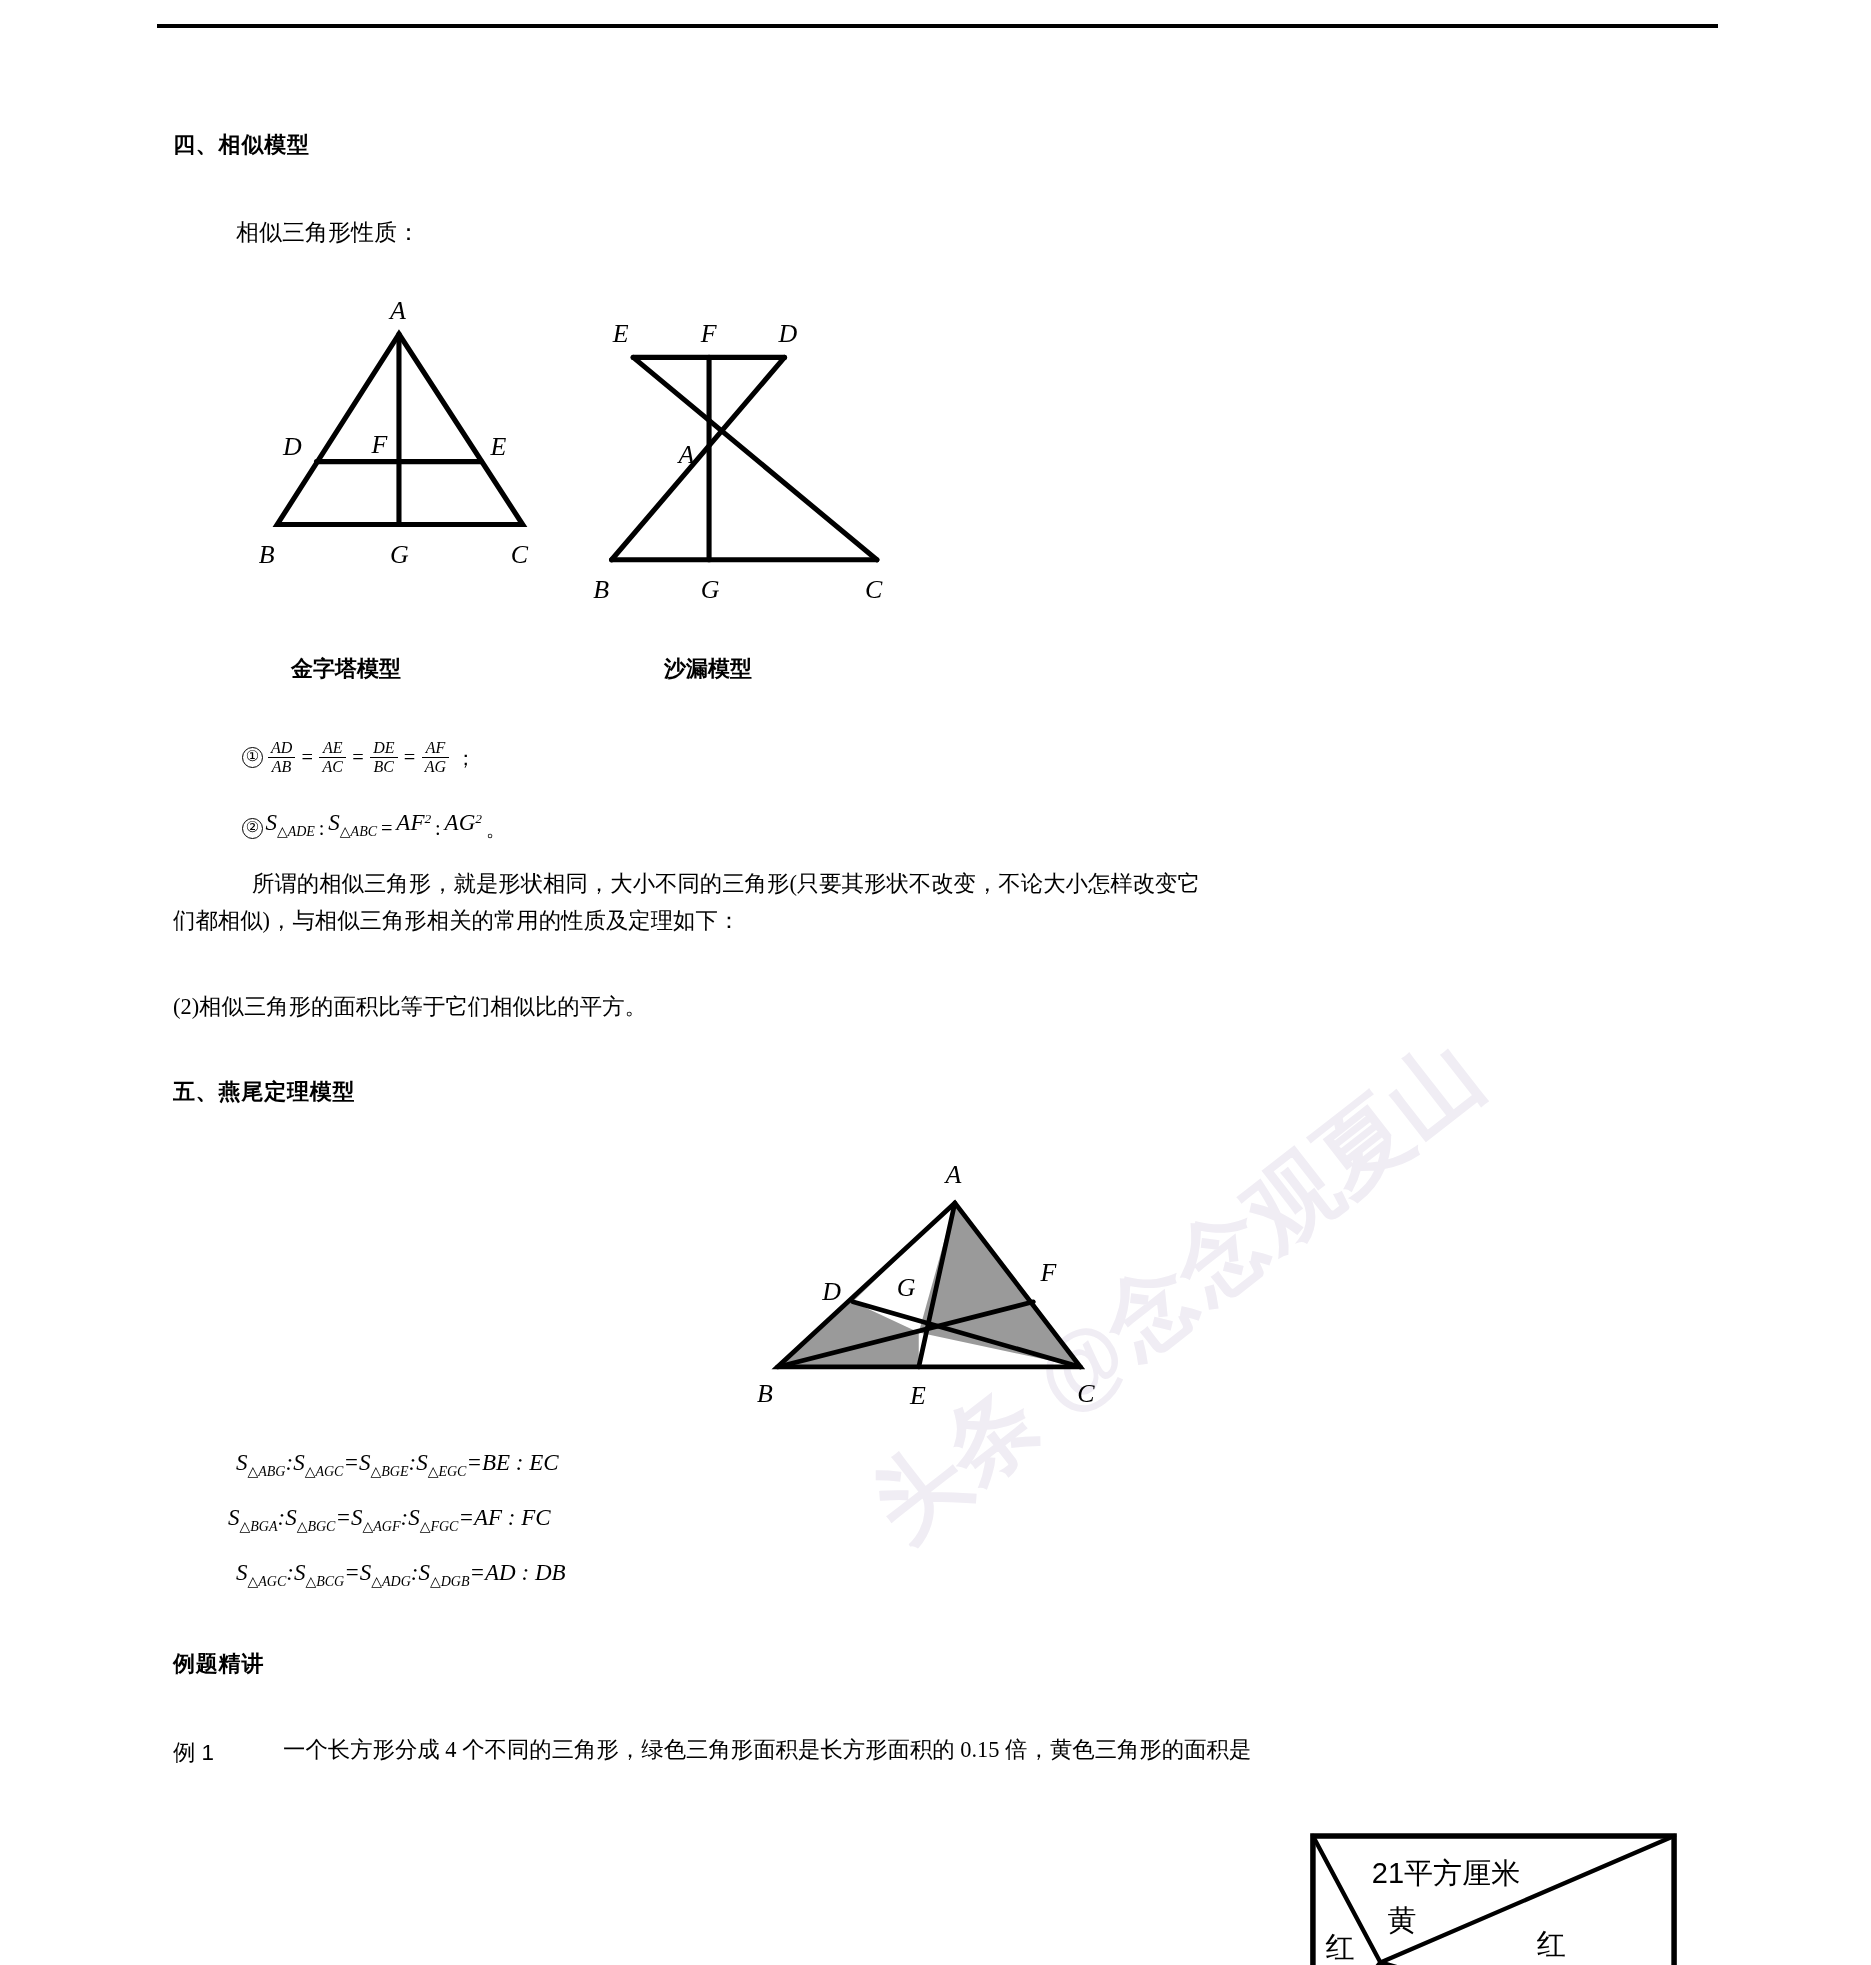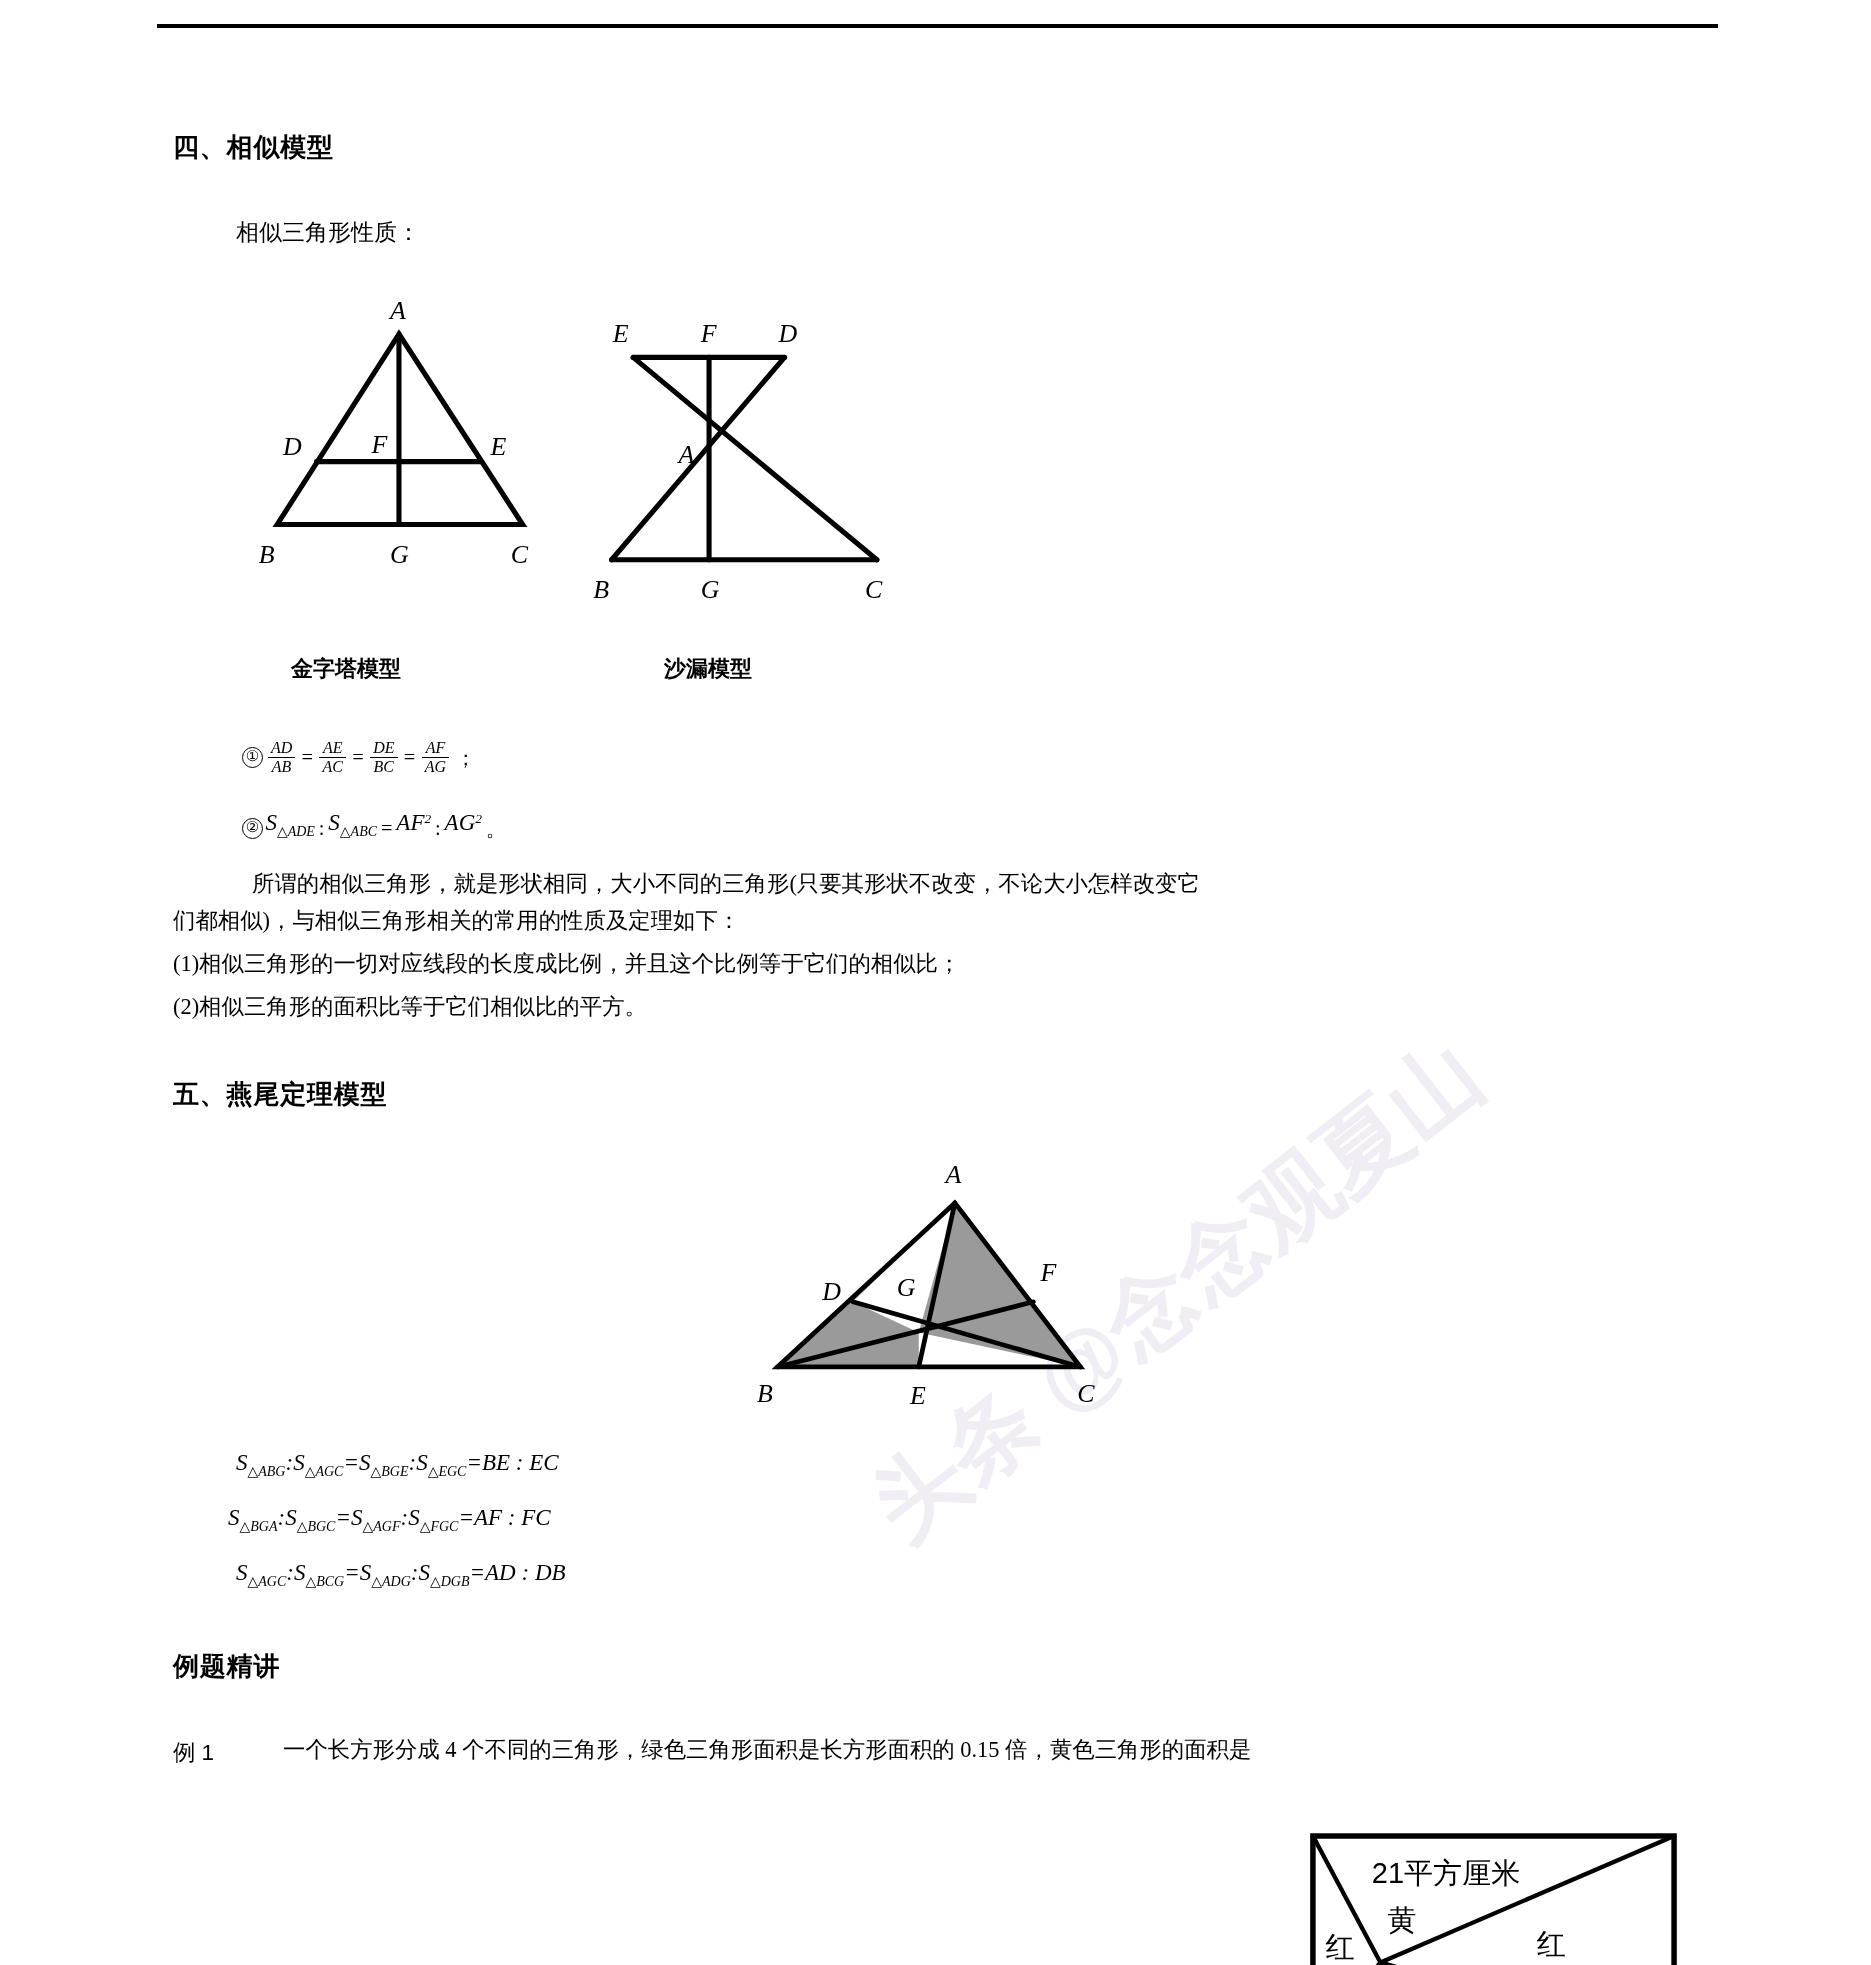--- a/index.html
+++ b/index.html
@@ -6,21 +6,21 @@
   body{
     width:1872px;height:2647px;background:#fff;
     font-family:"Liberation Serif","DejaVu Serif",serif;
     color:#000;position:relative;overflow:hidden;
   }
   .page{position:absolute;inset:0;}
   .hrule{position:absolute;left:157px;top:24.4px;width:1561px;height:3.5px;background:#000;}
 
   
   .sec-head{
-    position:absolute;font-weight:bold;font-size:26px;letter-spacing:0.8px;
+    position:absolute;font-weight:bold;font-size:22px;letter-spacing:0.8px;
     font-family:"Liberation Sans","DejaVu Sans",sans-serif;white-space:nowrap;
   }
   #sec4{left:173px;top:130px;}
   #sec5{left:173px;top:1077px;}
   #exhead{left:173px;top:1649px;}
 
   .body-line{
     position:absolute;font-size:22.4px;white-space:nowrap;line-height:1.15;
     font-family:Liberation Serif, serif;
   }
@@ -108,21 +108,20 @@
   <div class="math" style="left:242px;top:739px;">
     <span class="circnum">①</span><span class="frac"><span class="num">AD</span><span class="den">AB</span></span><span class="eq">=</span><span class="frac"><span class="num">AE</span><span class="den">AC</span></span><span class="eq">=</span><span class="frac"><span class="num">DE</span><span class="den">BC</span></span><span class="eq">=</span><span class="frac"><span class="num">AF</span><span class="den">AG</span></span><span class="eq">；</span>
   </div>
 
   <div class="math" style="left:242px;top:810px;">
     <span class="circnum">②</span><span class="sym">S</span><span class="sub">△ADE</span><span class="eq">:</span><span class="sym">S</span><span class="sub">△ABC</span><span class="eq">=</span><span class="sym">AF</span><span class="sup">2</span><span class="eq">:</span><span class="sym">AG</span><span class="sup">2</span><span class="eq">。</span>
   </div>
 
   <div class="body-line" style="left:252px;top:871px;">所谓的相似三角形，就是形状相同，大小不同的三角形(只要其形状不改变，不论大小怎样改变它</div>
   <div class="body-line" style="left:173px;top:908px;text-align:right;">们都相似)，与相似三角形相关的常用的性质及定理如下：</div>
-  <div class="body-line" style="left:173px;top:951px;">(1)相似三角形的一切对应线段的长度成比例，并且这个比例等于它们的相似比；</div>
   <div class="body-line" style="left:173px;top:994px;">(2)相似三角形的面积比等于它们相似比的平方。</div>
 
   <div class="sec-head" id="sec5">五、燕尾定理模型</div>
 
   <div class="ghost">头条 @念念观夏山</div>
 
   <svg style="left:719px;top:1148px;" width="405" height="259" viewBox="0 0 1030 660">
     <polygon points="600,140 148,558 508,558 508,470 340,392" fill="#9a9a9a" stroke="none"></polygon>
     <polygon points="600,140 508,470 800,392 920,558" fill="#9a9a9a" stroke="none" opacity="0"></polygon>
     <path d="M 600 140 L 508 470 L 800 392 Z" fill="#9a9a9a"></path>

